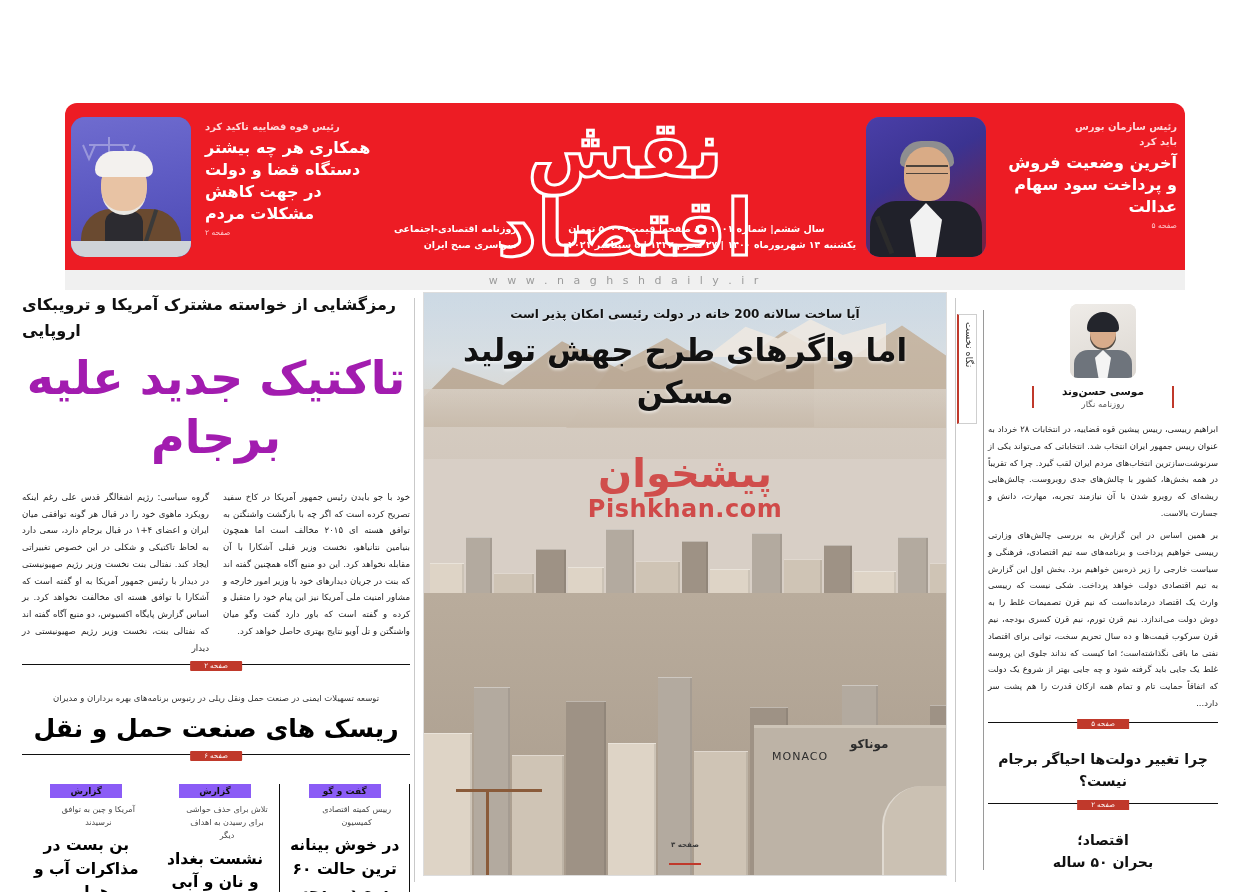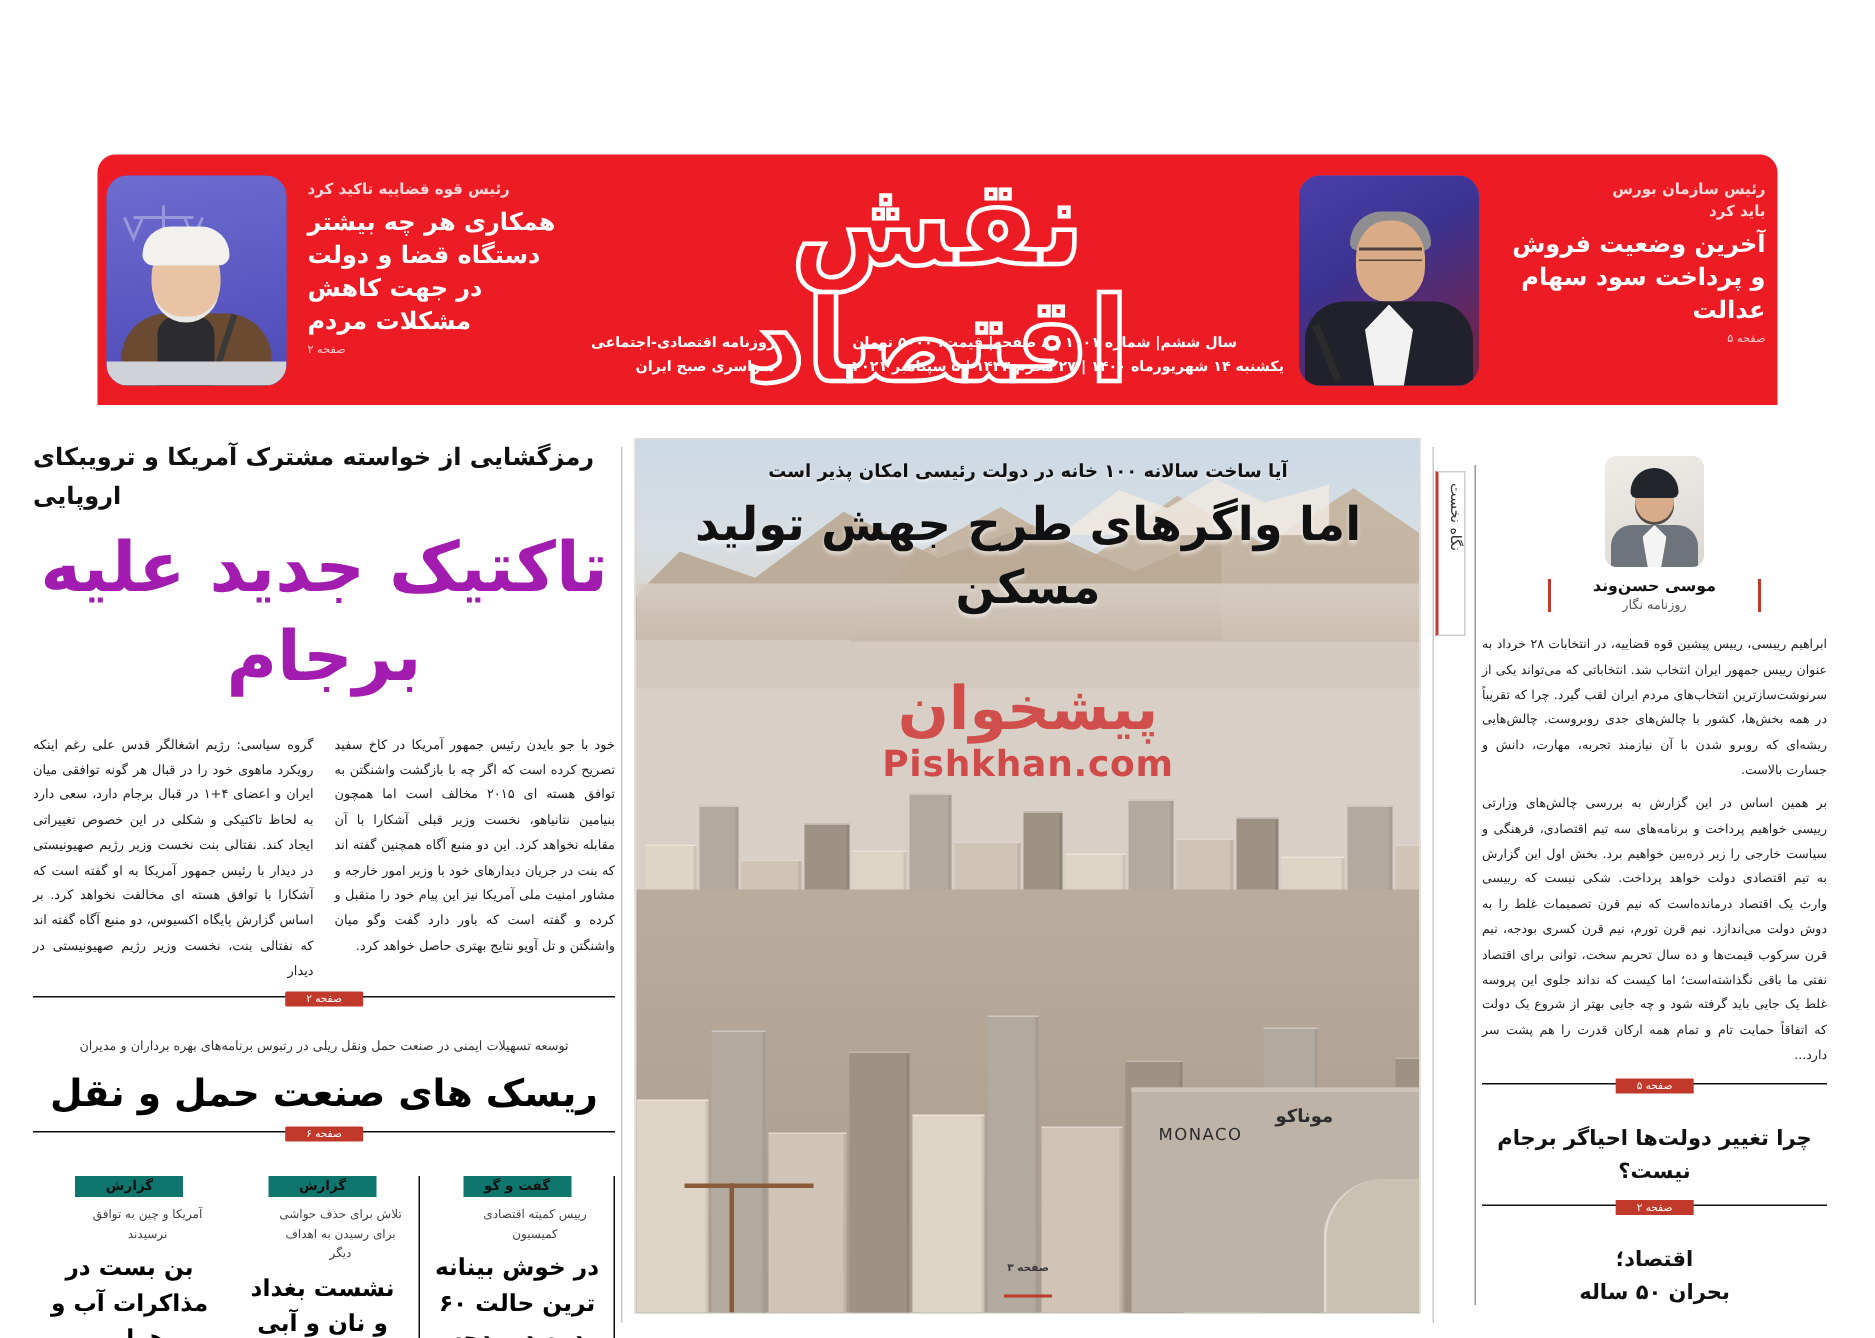--- a/index.html
+++ b/index.html
@@ -172,21 +172,21 @@
   }
   .sec2-title {
     text-align:center; font-size:25px; font-weight:700; color:#000;
     line-height:1.4; margin-top:5px;
   }
 
   .briefs { display:flex; flex-direction:row-reverse; gap:0; margin-top:14px; }
   .brief { flex:1; padding:0 9px; position:relative; }
   .brief + .brief { border-right:1.5px solid #111; }
   .brief-tag {
-    display:block; width:72px; margin:0 auto 5px auto; background:#0f766e;
+    display:block; width:72px; margin:0 auto 5px auto; background:#8b5cf6;
     color:#111; font-size:9px; font-weight:700; text-align:center;
     padding:2px 0;
   }
   .brief-kicker {
     text-align:center; font-size:8px; color:#444; line-height:1.65;margin-left:24px;
   }
   .brief-title {
     text-align:center; font-size:15.5px; font-weight:700; color:#000;
     line-height:1.5; margin-top:5px;
   }
@@ -414,20 +414,23 @@
         <div class="desk"></div>
       </div>
       <div class="mh-text">
         <div class="mh-kicker">رئیس قوه قضاییه تاکید کرد</div>
         <div class="mh-head">همکاری هر چه بیشتر دستگاه قضا و دولت در جهت کاهش مشکلات مردم</div>
         <div class="mh-pg">صفحه ۲</div>
       </div>
     </div>
   </div>
 
+  <div class="urlbar">
+    <span>w w w . n a g h s h d a i l y . i r</span>
+  </div>
 
   <div class="body">
 
     <div class="col-right">
       <div class="lead-kicker">رمزگشایی از خواسته مشترک آمریکا و ترویبکای اروپایی</div>
       <div class="lead-title">تاکتیک جدید علیه برجام</div>
 
       <div class="lead-cols">
         <p>گروه سیاسی: رژیم اشغالگر قدس علی رغم اینکه رویکرد ماهوی خود را در قبال هر گونه توافقی میان ایران و اعضای ۴+۱ در قبال برجام دارد، سعی دارد به لحاظ تاکتیکی و شکلی در این خصوص تغییراتی ایجاد کند. نفتالی بنت نخست وزیر رژیم صهیونیستی در دیدار با رئیس جمهور آمریکا به او گفته است که آشکارا با توافق هسته ای مخالفت نخواهد کرد. بر اساس گزارش پایگاه اکسیوس، دو منبع آگاه گفته اند که نفتالی بنت، نخست وزیر رژیم صهیونیستی در دیدار</p>
         <p>خود با جو بایدن رئیس جمهور آمریکا در کاخ سفید تصریح کرده است که اگر چه با بازگشت واشنگتن به توافق هسته ای ۲۰۱۵ مخالف است اما همچون بنیامین نتانیاهو، نخست وزیر قبلی آشکارا با آن مقابله نخواهد کرد. این دو منبع آگاه همچنین گفته اند که بنت در جریان دیدارهای خود با وزیر امور خارجه و مشاور امنیت ملی آمریکا نیز این پیام خود را متقبل و کرده و گفته است که باور دارد گفت وگو میان واشنگتن و تل آویو نتایج بهتری حاصل خواهد کرد.</p>
@@ -513,21 +516,21 @@
           <div class="crane"></div>
         </div>
 
         <div class="monaco">
           <div class="monaco-sign">MONACO</div>
           <div class="monaco-sign2">موناکو</div>
           <div class="curve"></div>
         </div>
 
         <div class="photo-overlay-top">
-          <div class="ph-kicker">آیا ساخت سالانه ۱۰۰ خانه در دولت رئیسی امکان پذیر است</div>
+          <div class="ph-kicker">آیا ساخت سالانه 200 خانه در دولت رئیسی امکان پذیر است</div>
           <div class="ph-title">اما واگرهای طرح جهش تولید مسکن</div>
         </div>
 
         <div class="watermark">
           <div class="wm-fa">پیشخوان</div>
           <div class="wm-en">Pishkhan.com</div>
         </div>
 
         <div class="photo-pg">
           <b>صفحه ۳</b>

